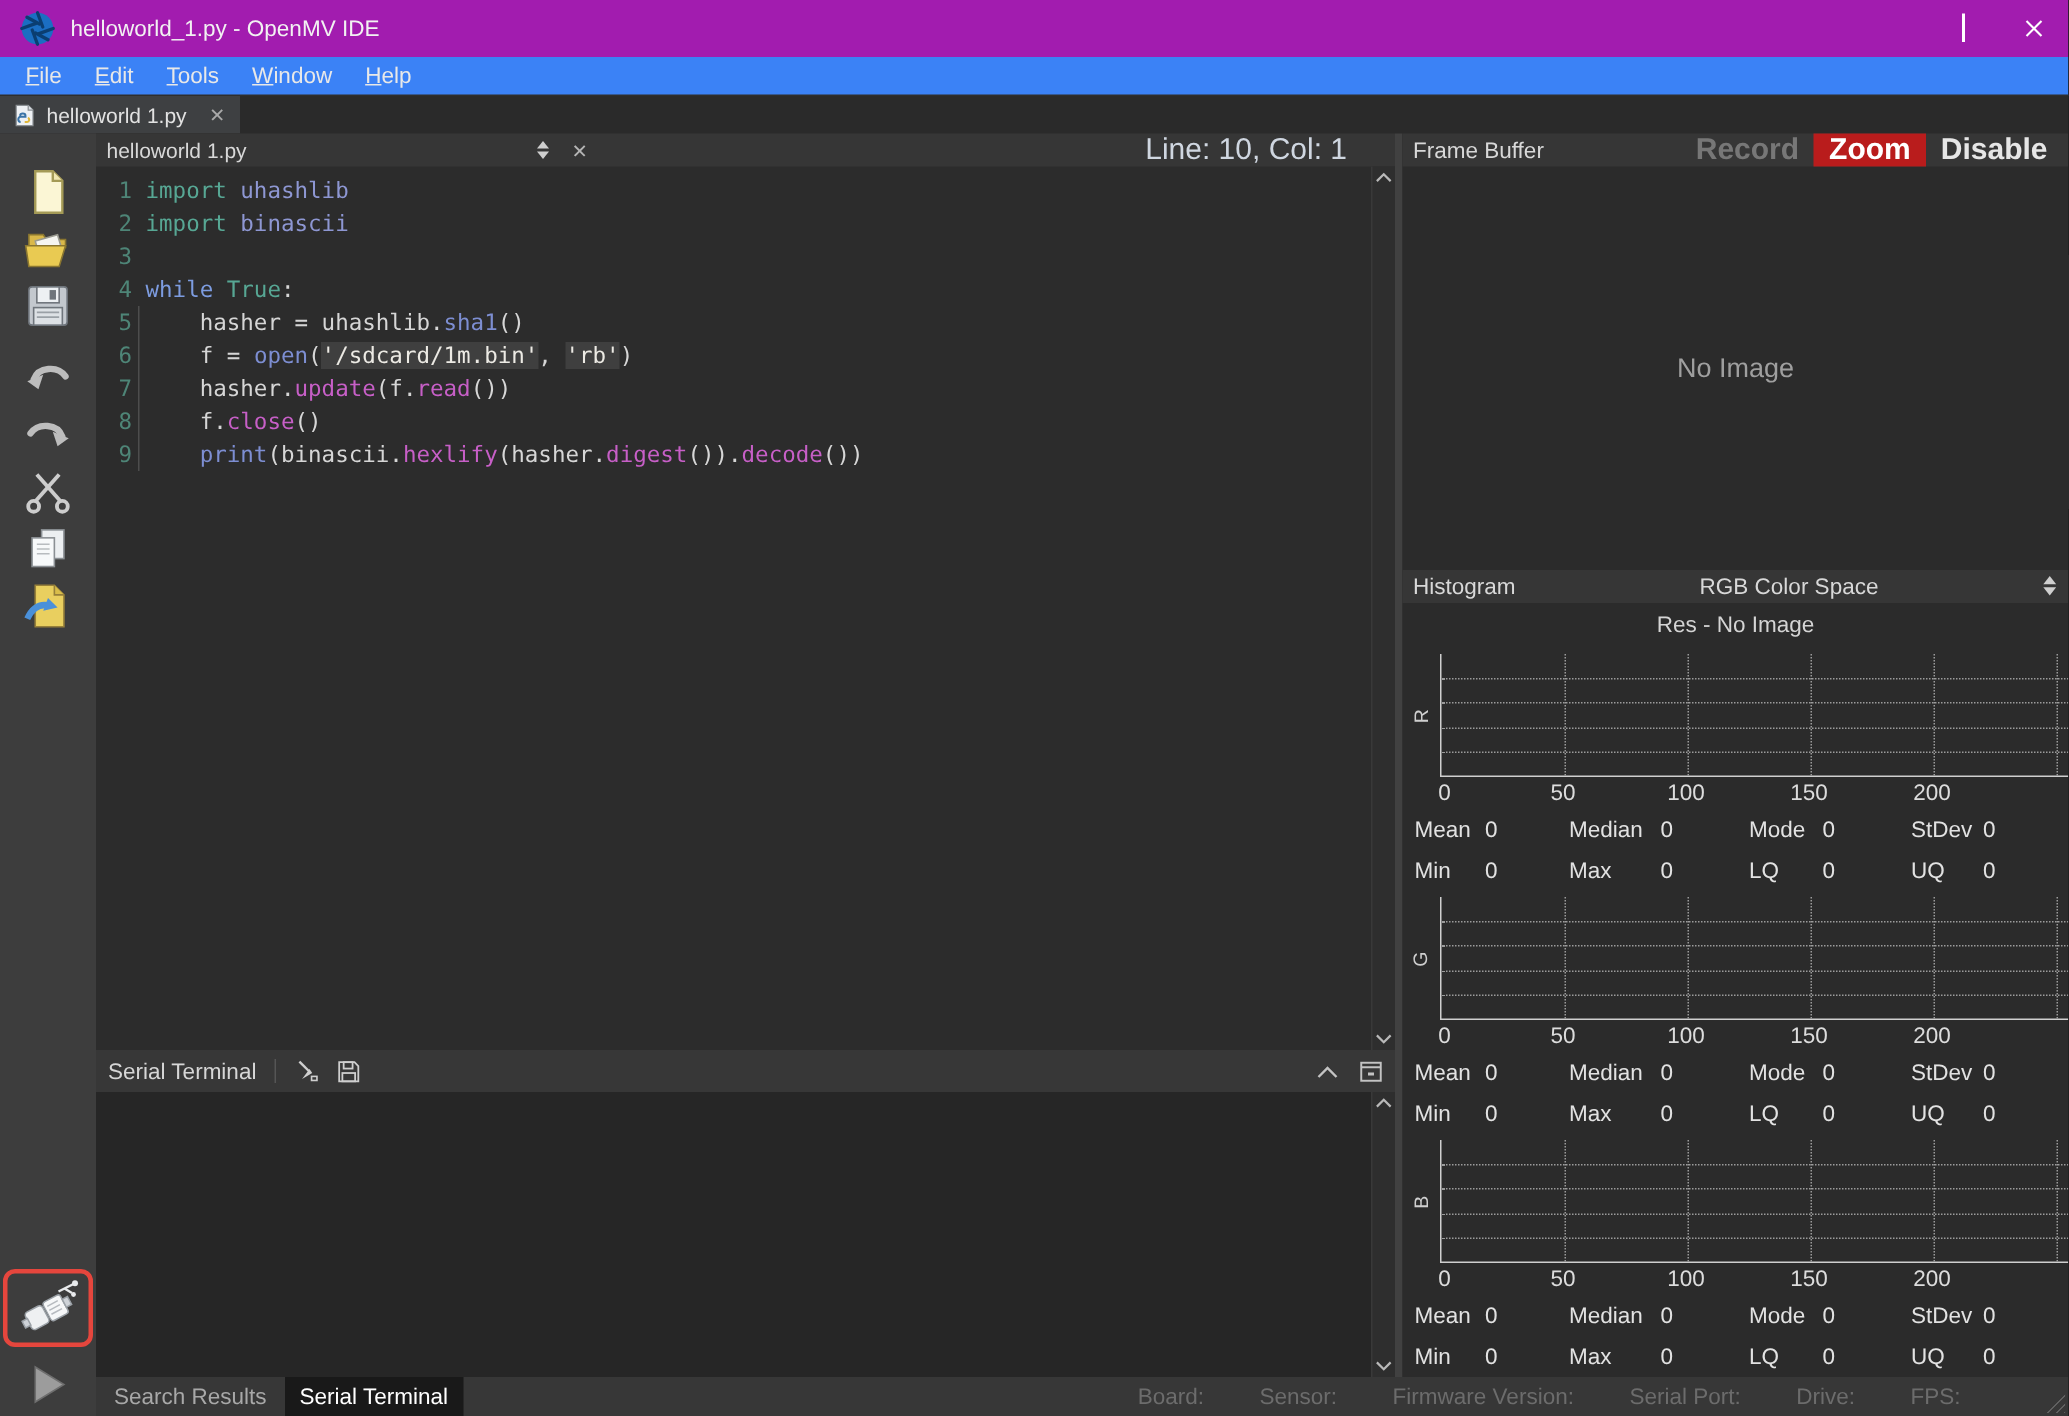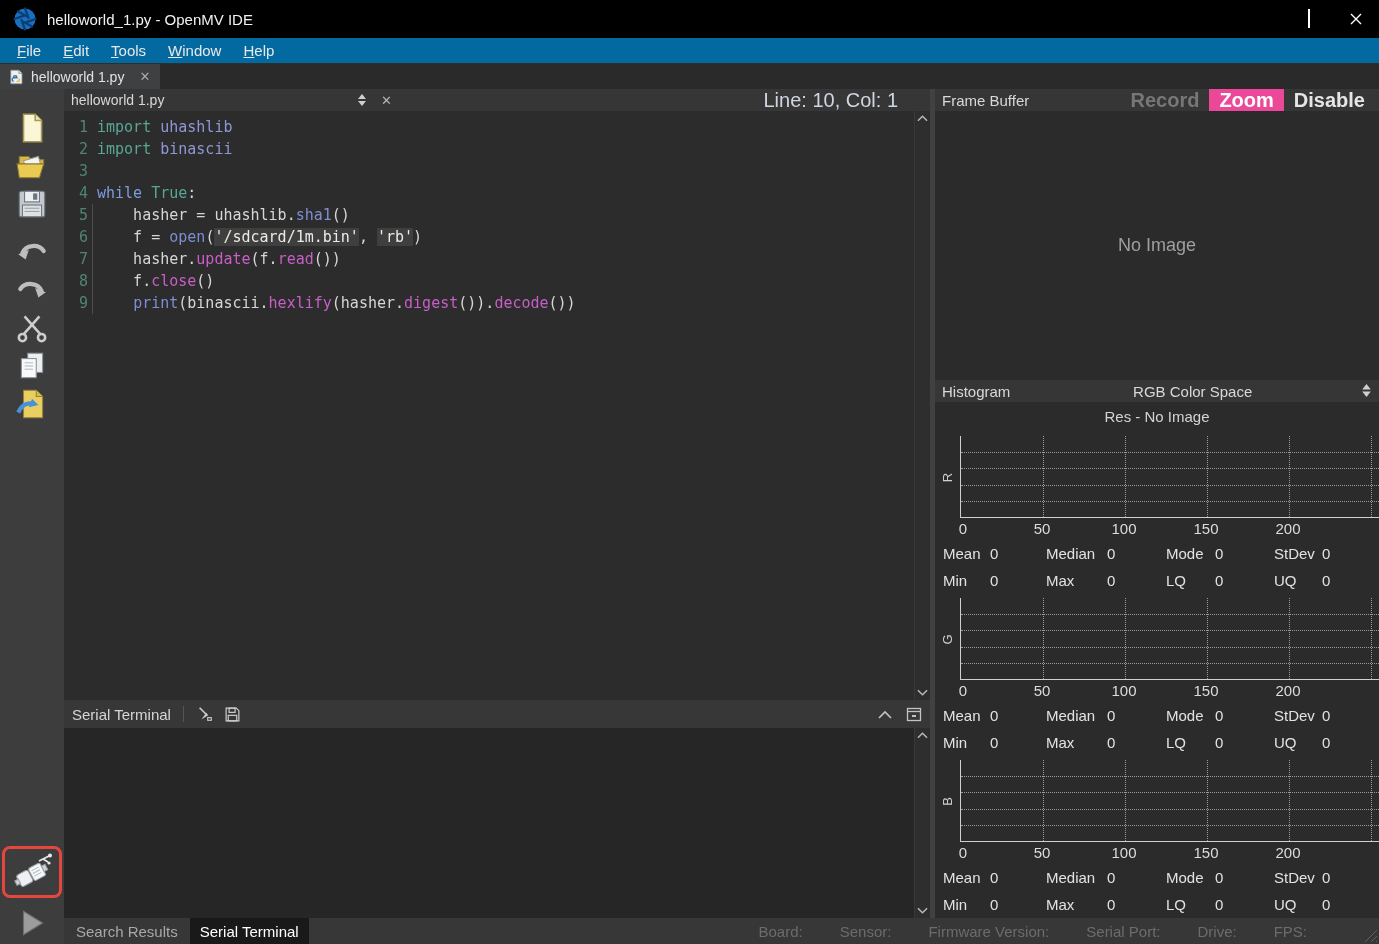--- a/index.html
+++ b/index.html
@@ -1,30 +1,30 @@
 <!DOCTYPE html>
 <html><head>
 <meta charset="utf-8">
 <style>
   * { margin:0; padding:0; box-sizing:border-box; }
   html,body { background:#1a1a1a; }
   body { font-family:"Liberation Sans", sans-serif; }
   .window { width:1379px; height:944px; display:flex; flex-direction:column; background:#2c2c2c; overflow:hidden; position:relative; color:#ddd; }
 
   
-  .titlebar { height:38px; background:#000000; display:flex; align-items:center; flex:none; }
+  .titlebar { height:38px; background:#a21caf; display:flex; align-items:center; flex:none; }
   .logo { width:24px; height:24px; margin:0 10px 0 13px; flex:none; }
   .title-text { color:#f2f2f2; font-size:15px; }
   .win-controls { margin-left:auto; display:flex; height:100%; }
   .win-btn { width:47px; height:100%; display:flex; align-items:center; justify-content:center; cursor:pointer; }
   .min-glyph { width:13px; border-bottom:1.5px solid #fff; }
   .max-glyph { width:11px; height:11px; border:1.5px solid #fff; }
 
   
-  .menubar { height:26px; background:#0369a1; display:flex; align-items:center; padding-left:6px; flex:none; border-bottom:1px solid #2e2e2e; }
+  .menubar { height:26px; background:#3b82f6; display:flex; align-items:center; padding-left:6px; flex:none; border-bottom:1px solid #2e2e2e; }
   .mitem { padding:0 11px; font-size:15px; color:#e8e8e8; height:100%; display:flex; align-items:center; cursor:default; }
   .mitem u { text-decoration:underline; }
 
   
   .tabstrip { height:25px; background:#2a2a2a; display:flex; flex:none; }
   .doc-tab { background:#3e4042; display:flex; align-items:center; padding:0 10px 0 8px; gap:7px; }
   .doc-tab .tab-label { font-size:14px; color:#e2e2e2; }
   .tab-close { color:#a9a9a9; font-size:13px; margin-left:8px; cursor:pointer; }
   .icon svg { display:block; }
 
@@ -78,21 +78,21 @@
 
   
   .splitter { width:5px; background:#414141; flex:none; cursor:col-resize; }
 
   
   .fb-panel { width:444px; flex:none; display:flex; flex-direction:column; background:#2b2b2b; }
   .fb-header { padding:0 4px 0 7px; font-size:15px; }
   .fb-buttons { margin-left:auto; display:flex; height:100%; align-items:center; }
   .fb-btn { padding:0 10px; height:100%; display:flex; align-items:center; color:#e6e6e6; font-size:20px; cursor:pointer;font-weight:bold; }
   .fb-btn.disabled { color:#777; cursor:default; }
-  .fb-btn.active { background:#ec4899; color:#fff; }
+  .fb-btn.active { background:#b91c1c; color:#fff; }
   .fb-view { height:269px; flex:none; display:flex; align-items:center; justify-content:center; }
   .fb-placeholder { color:#9f9f9f; font-size:18px; }
 
   .hist-header { padding:0 4px 0 7px; font-size:15px; }
   .cs-combo { flex:1; display:flex; align-items:center; justify-content:center; position:relative; cursor:pointer; height:100%; }
   .cs-combo .icon { position:absolute; right:3px; top:3px; }
   .hist-body { flex:1; display:flex; flex-direction:column; overflow:hidden; }
   .hist-subtitle { height:30px; line-height:30px; text-align:center; color:#d4d4d4; font-size:15px; flex:none; }
   .hchannel { margin-top:4px; flex:none; }
   .hchart { height:82px; display:flex; }

